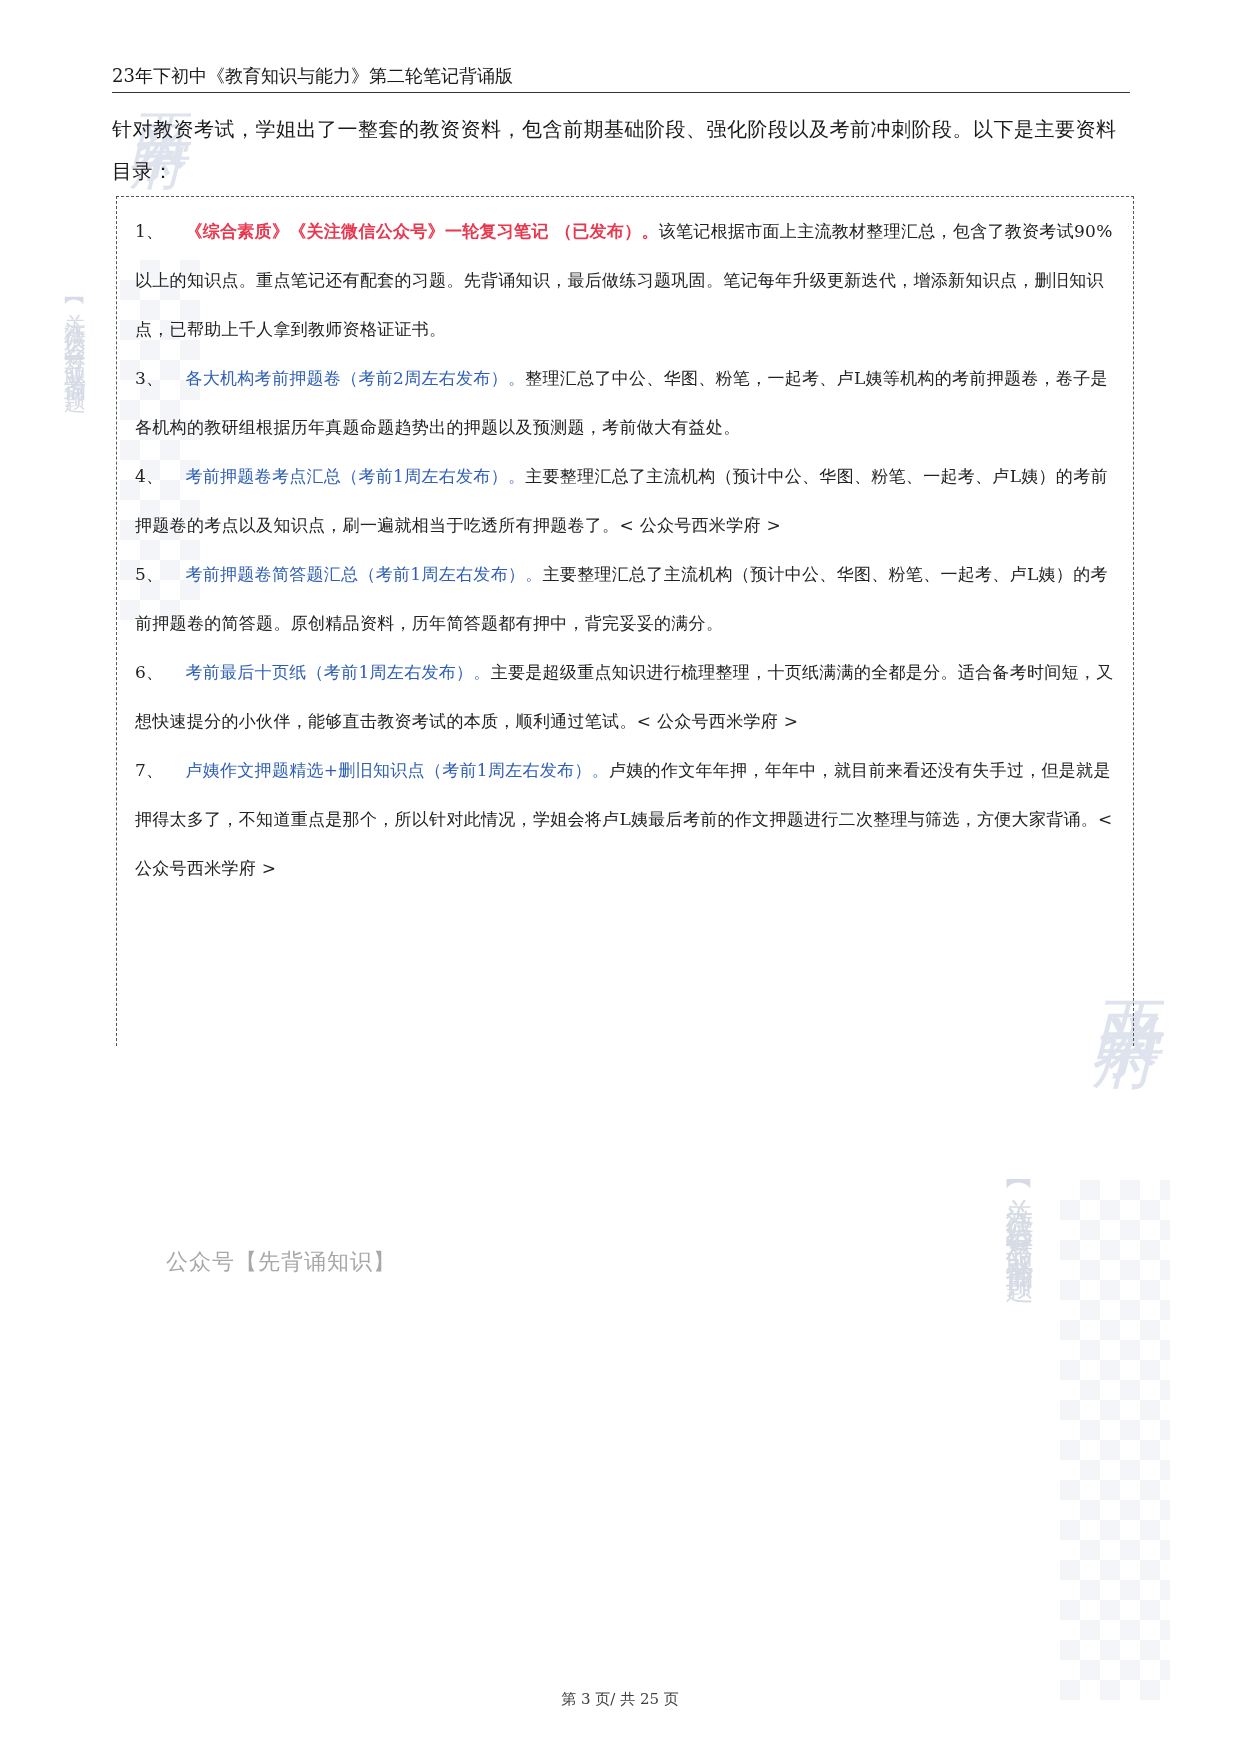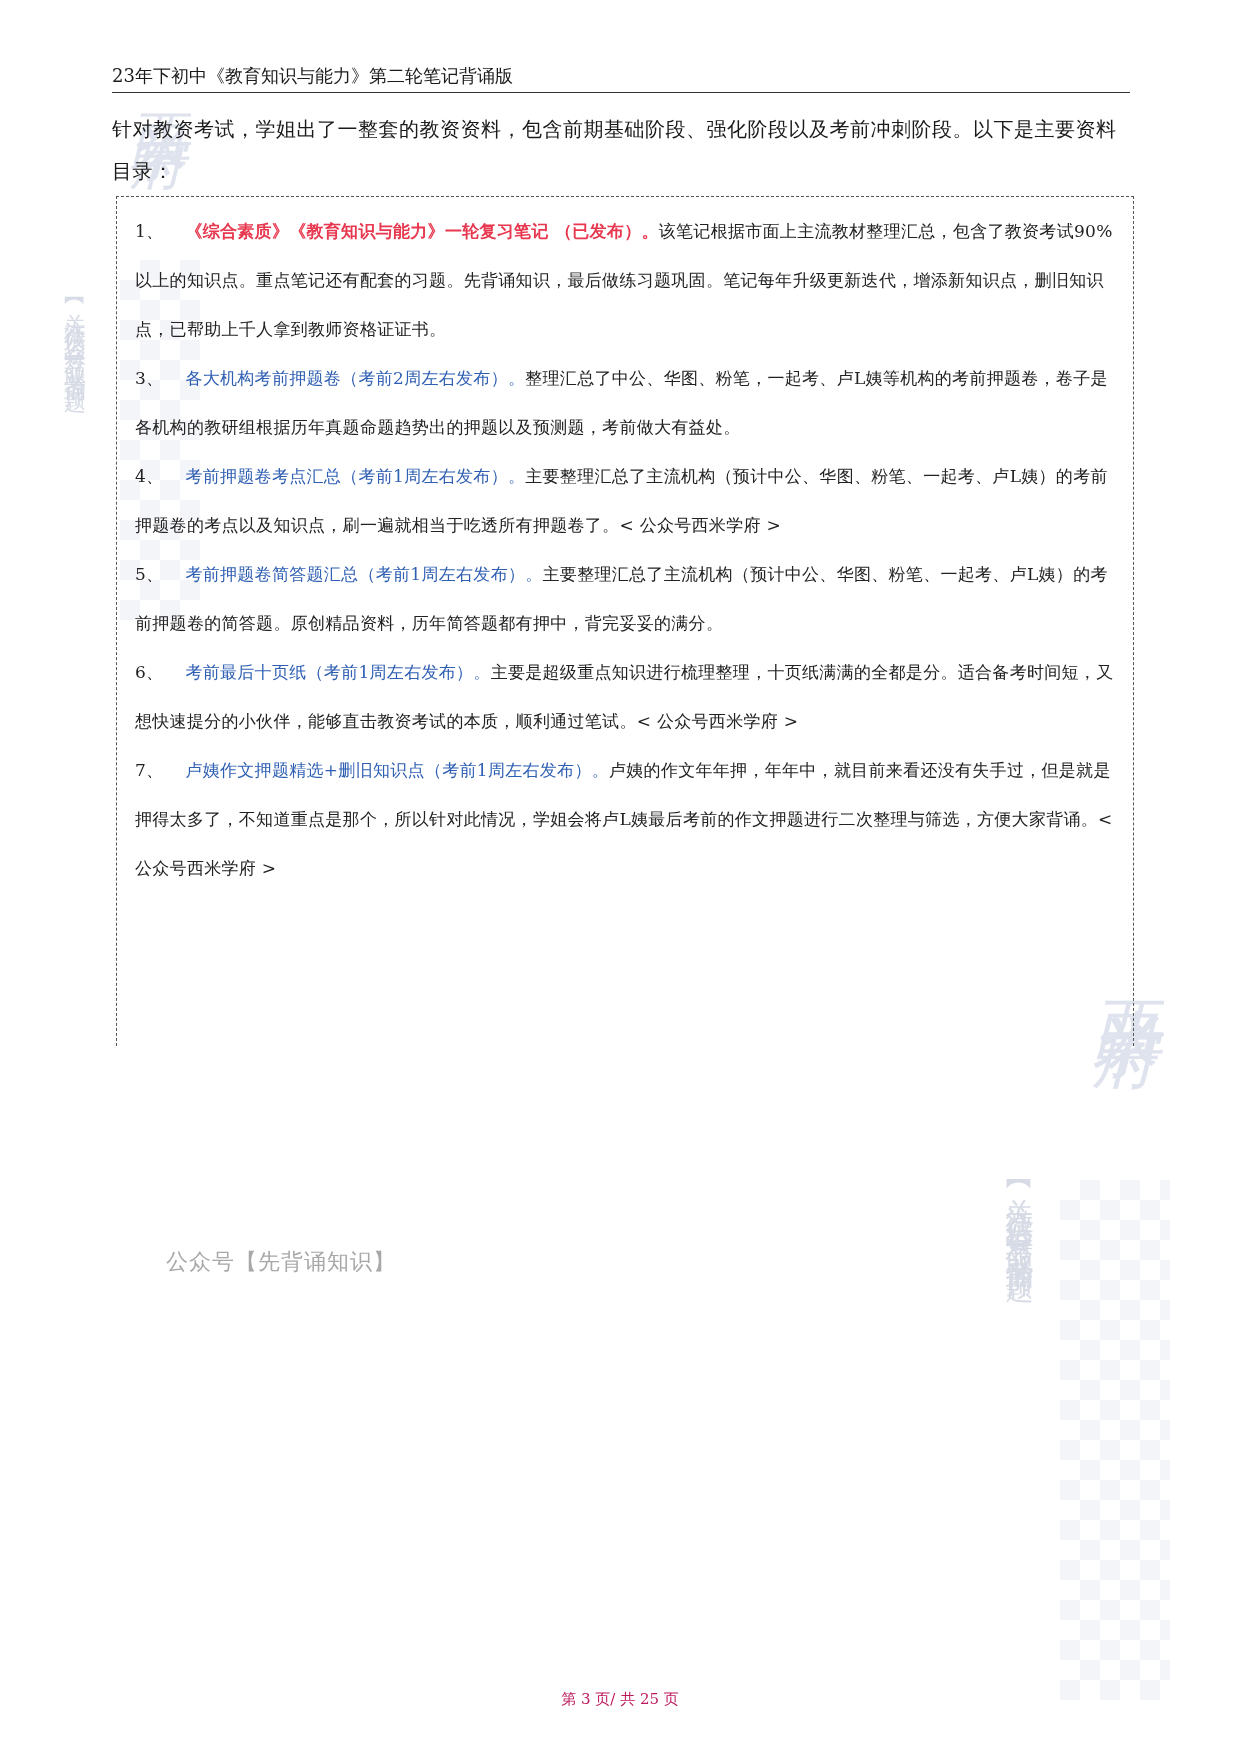--- a/index.html
+++ b/index.html
@@ -22,21 +22,21 @@
   }
   .item { font-size: 17px; line-height: 49px; letter-spacing: 0.3px; color: #222; }
   .num { margin-right: 22px; color: #222; }
   .hl-red { color: #e8384f; font-weight: bold; }
   .hl-blue { color: #2f5fb3; font-weight: normal; }
   .wm-footer {
     position: absolute; left: 166px; top: 1247px; font-size: 22px; color: #a8a8a8;
     font-family: "DejaVu Sans", "Liberation Sans", sans-serif; letter-spacing: 1px;
   }
   .page-no {
-    position: absolute; left: 0; right: 0; top: 1690px; text-align: center; font-size: 15px; color: #be185d;
+    position: absolute; left: 0; right: 0; top: 1690px; text-align: center; font-size: 15px; color: #404040;
   }
   .wm-vert {
     position: absolute; writing-mode: vertical-rl; color: #c3c9d8; font-family: "DejaVu Serif", serif;
     letter-spacing: 6px; opacity: 0.65;
   }
   .wm-big { color: #c6cde0; font-style: italic; opacity: 0.55; }
   .checker {
     position: absolute; background:
       repeating-conic-gradient(#eef1f7 0% 25%, transparent 0% 50%) 0 0 / 40px 40px;
     opacity: 0.7;
@@ -53,21 +53,21 @@
 <div class="wm-vert" style="left:1000px; top:1170px; font-size:28px;">【关注微信公众号】领取考前押题</div>
 
 <div class="header">
   <span>23年下初中《教育知识与能力》第二轮笔记背诵版</span>
 </div>
 
 <div class="intro">针对教资考试，学姐出了一整套的教资资料，包含前期基础阶段、强化阶段以及考前冲刺阶段。以下是主要资料目录：</div>
 
 <div class="box">
   <div class="item">
-    <span class="num">1、</span><span class="hl-red">《综合素质》《教育知识与能力》一轮复习笔记 （已发布）。</span><span>该笔记根据市面上主流教材整理汇总，包含了教资考试90%以上的知识点。重点笔记还有配套的习题。先背诵知识，最后做练习题巩固。笔记每年升级更新迭代，增添新知识点，删旧知识点，已帮助上千人拿到教师资格证证书。</span>
+    <span class="num">1、</span><span class="hl-red">《综合素质》《关注微信公众号》一轮复习笔记 （已发布）。</span><span>该笔记根据市面上主流教材整理汇总，包含了教资考试90%以上的知识点。重点笔记还有配套的习题。先背诵知识，最后做练习题巩固。笔记每年升级更新迭代，增添新知识点，删旧知识点，已帮助上千人拿到教师资格证证书。</span>
   </div>
   <div class="item">
     <span class="num">3、</span><span class="hl-blue">各大机构考前押题卷（考前2周左右发布）。</span><span>整理汇总了中公、华图、粉笔，一起考、卢L姨等机构的考前押题卷，卷子是各机构的教研组根据历年真题命题趋势出的押题以及预测题，考前做大有益处。</span>
   </div>
   <div class="item">
     <span class="num">4、</span><span class="hl-blue">考前押题卷考点汇总（考前1周左右发布）。</span><span>主要整理汇总了主流机构（预计中公、华图、粉笔、一起考、卢L姨）的考前押题卷的考点以及知识点，刷一遍就相当于吃透所有押题卷了。&lt; 公众号西米学府 &gt;</span>
   </div>
   <div class="item">
     <span class="num">5、</span><span class="hl-blue">考前押题卷简答题汇总（考前1周左右发布）。</span><span>主要整理汇总了主流机构（预计中公、华图、粉笔、一起考、卢L姨）的考前押题卷的简答题。原创精品资料，历年简答题都有押中，背完妥妥的满分。</span>
   </div>

